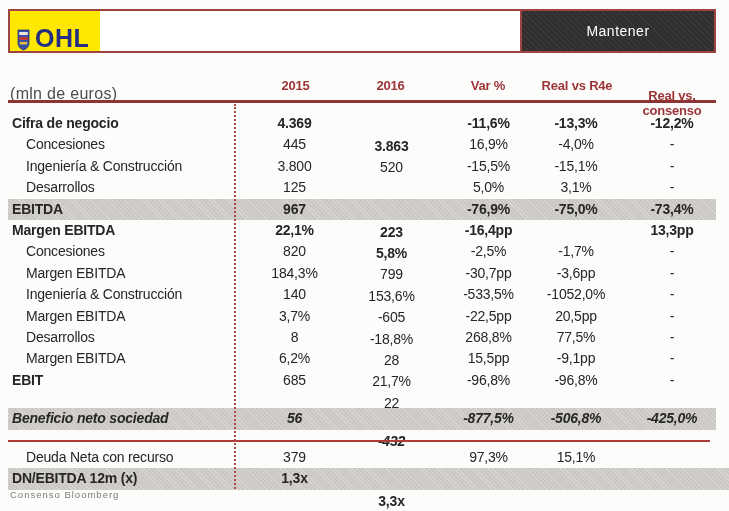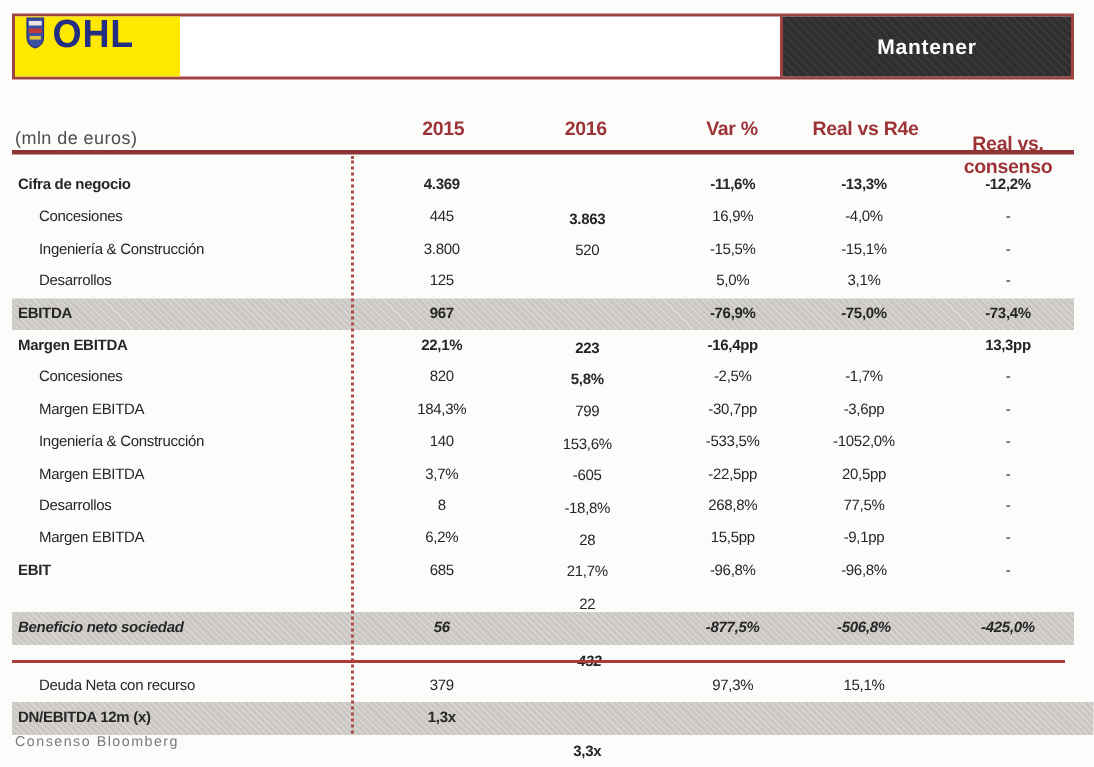--- a/index.html
+++ b/index.html
@@ -6,48 +6,48 @@
   .page{
     position:relative;width:729px;height:511px;overflow:hidden;
     background:#fcfcfb;font-family:"Liberation Sans",sans-serif;color:#262626;
   }
   
   .banner{
     position:absolute;left:8px;top:9px;width:708px;height:44px;box-sizing:border-box;
     border:2px solid #9e4341;background:#ffffff;display:flex;align-items:stretch;
   }
   .logo-box{
-    width:110px;background:#ffe800;display:flex;align-items:flex-start;gap:5px;
+    width:90px;background:#ffe800;display:flex;align-items:flex-end;gap:5px;
     padding-left:7px;box-sizing:border-box;
   }
   .crest{width:13px;height:22px;flex:0 0 auto;}
   .ohl-text{
     color:#232e82;font-weight:bold;font-size:25px;line-height:1;
     letter-spacing:.5px;transform:scaleY(1.05);
   }
   .rec-box{
     margin-left:auto;width:192px;display:flex;align-items:center;justify-content:center;
     background:#312e2f;
     background-image:repeating-linear-gradient(45deg,rgba(255,255,255,.05) 0 1px,transparent 1px 4px);
     border-left:2px solid #9e4341;
-    color:#ffffff;font-weight:bold;font-size:14px;letter-spacing:.5px;
+    color:#ffffff;font-weight:normal;font-size:14px;letter-spacing:.5px;
   }
   
-  .unit-label{position:absolute;left:10px;top:85px;font-size:12px;color:#4d4d4d;letter-spacing:.3px;}
+  .unit-label{position:absolute;left:10px;top:85px;font-size:16px;color:#4d4d4d;letter-spacing:.3px;}
   .col-head{position:absolute;top:78px;text-align:center;font-weight:bold;font-size:13px;color:#9c3437;letter-spacing:-.2px;}
   .h-c1{left:248px;width:95px;}
   .h-c2{left:343px;width:95px;}
   .h-c3{left:438px;width:100px;}
   .h-c4{left:520px;width:114px;}
   .h-c5{left:625px;width:94px;top:64px;line-height:15px;margin-top:24px;}
   .header-rule{position:absolute;left:8px;top:100px;width:708px;height:3px;background:#8e3437;}
   .dotted-sep{position:absolute;left:234px;top:104px;height:385px;width:0;border-left:2px dotted #b04a48;z-index:5;}
   
   .rows{position:absolute;left:8px;top:113px;width:708px;height:385px;}
-  .trow{position:absolute;left:0;width:100%;height:21.4px;line-height:21.4px;font-size:10px;letter-spacing:-.2px;}
+  .trow{position:absolute;left:0;width:100%;height:21.4px;line-height:21.4px;font-size:14px;letter-spacing:-.2px;}
   .trow.hl{
     background-color:#cbc8c4;
     background-image:repeating-linear-gradient(45deg,rgba(255,255,255,.25) 0 1px,transparent 1px 3px);
   }
   .rlabel{position:absolute;left:4px;top:0;white-space:nowrap;}
   .rlabel.ind{left:18px;}
   .b{font-weight:bold;}
   .cell{position:absolute;top:0;text-align:center;}
   .c1{left:238px;width:97px;}
   .c2{left:335px;width:97px;margin-top:23px;}

